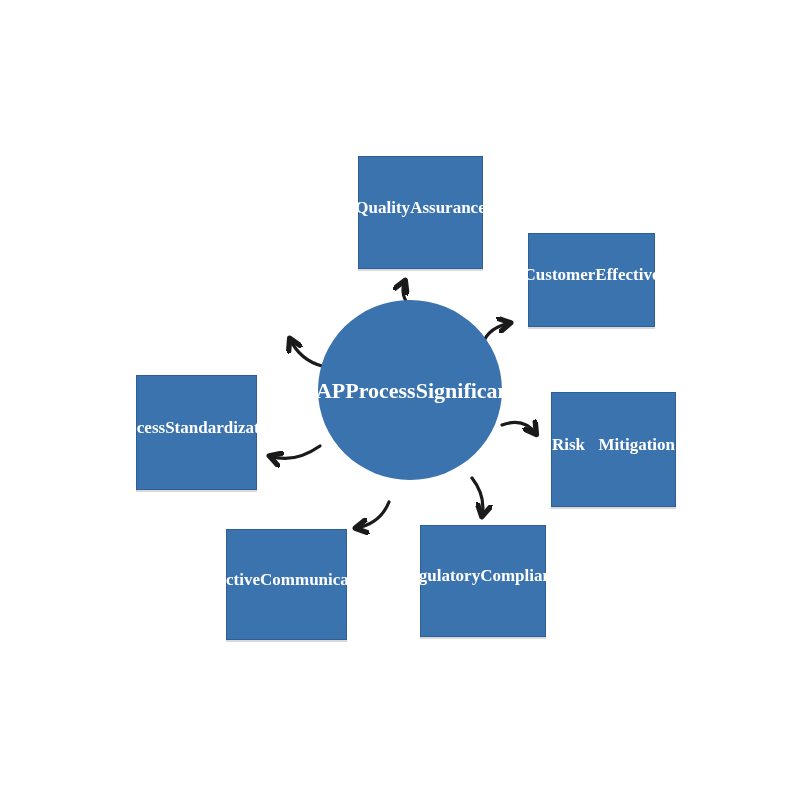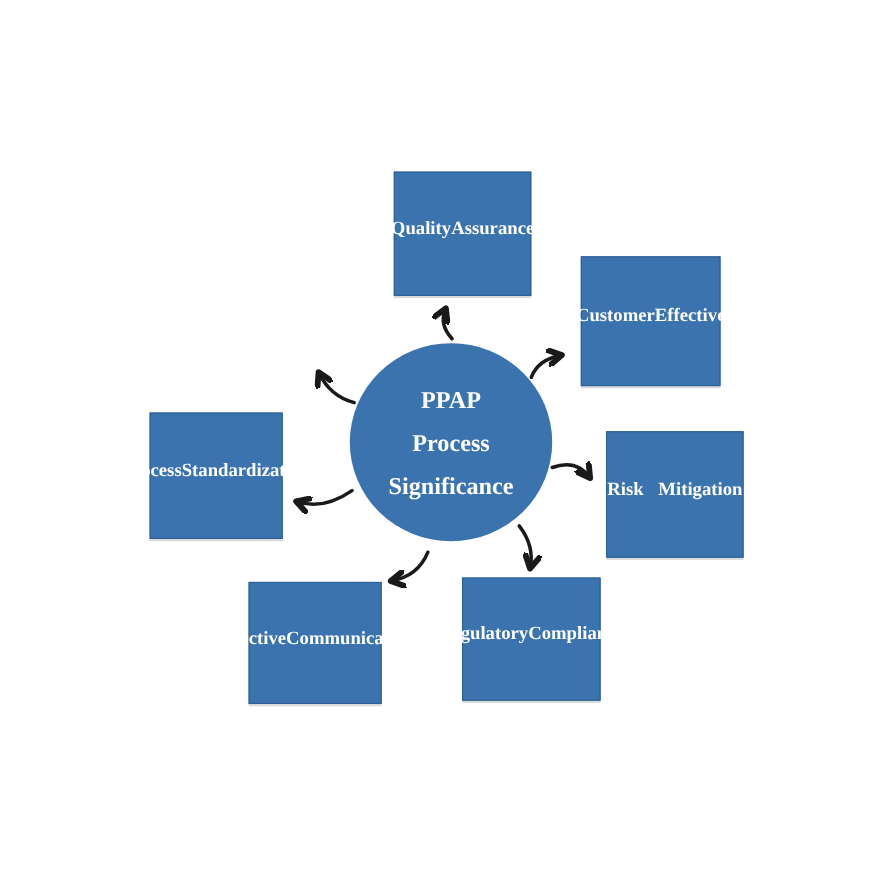--- a/index.html
+++ b/index.html
@@ -43,38 +43,38 @@
     justify-content: center;
     text-align: center;
     font-size: 17px;
     line-height: 30px;
     padding-bottom: 10px;
     box-sizing: border-box;
   }
   .center-node {
     position: absolute;
     left: 318px;
-    top: 312px;
+    top: 300px;
     width: 184px;
     height: 180px;
     border-radius: 50%;
     background: var(--node-fill, #3b73ae);
     color: var(--text, #ffffff);
     font-weight: bold;
     display: flex;
-    flex-direction: column;
+    flex-direction: row;
     align-items: center;
     justify-content: center;
     text-align: center;
     font-size: 22px;
     line-height: 39px;
   }
   .n-quality        { left: 358px; top: 156px; width: 125px; height: 113px; }
   .n-continuous     { left: 200px; top: 224px; width: 113px; height: 104px; }
-  .n-customer       { left: 528px; top: 233px; width: 127px; height: 118px; }
+  .n-customer       { left: 528px; top: 233px; width: 127px; height: 94px; }
   .n-process        { left: 136px; top: 375px; width: 121px; height: 115px; }
   .n-risk           { left: 551px; top: 392px; width: 125px; height: 115px; justify-content: space-between; }
   .n-effective      { left: 226px; top: 529px; width: 121px; height: 111px; }
   .n-regulatory     { left: 420px; top: 525px; width: 126px; height: 112px; }
 </style>
 </head>
 <body>
 
 <div class="canvas">
 

